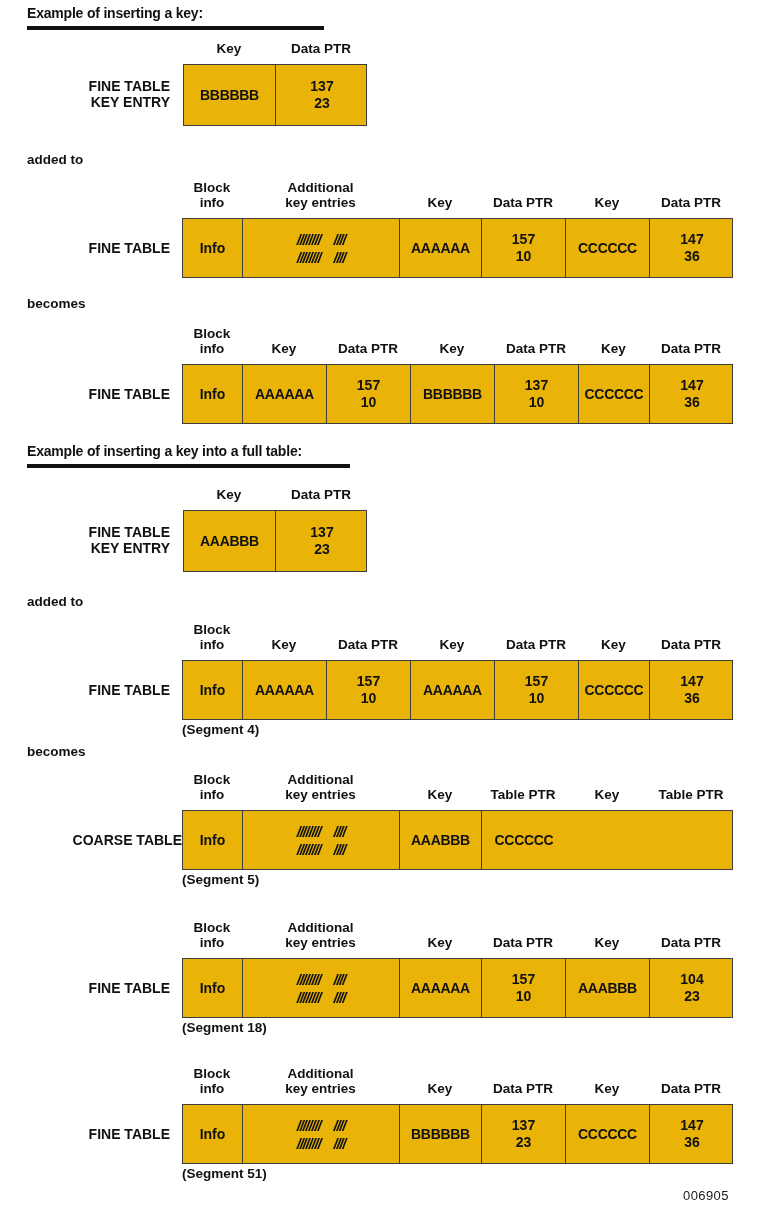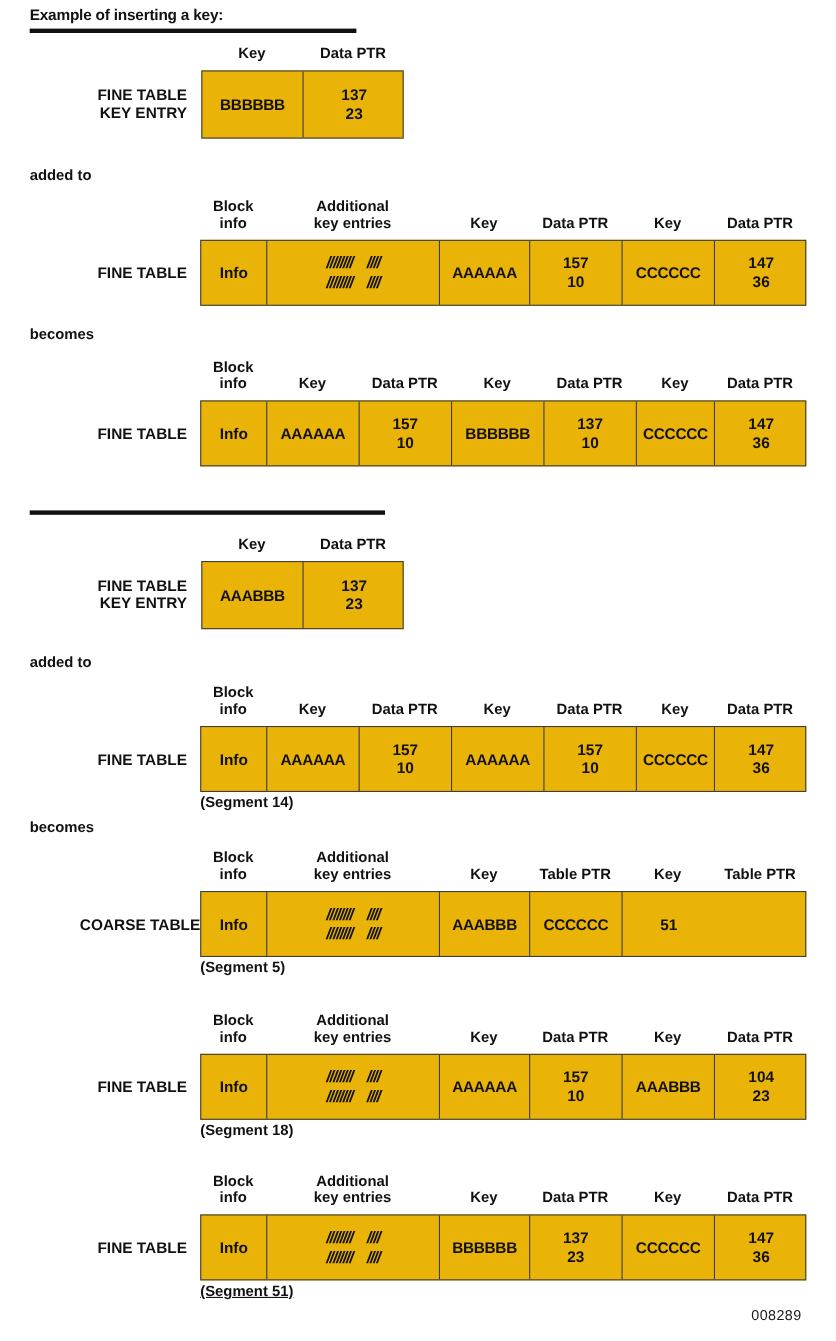--- a/index.html
+++ b/index.html
@@ -251,20 +251,21 @@
         <span class="ln">10</span>
       </div>
       <div class="cell " style="width: 71px; flex: 0 0 71px;">
         <span class="ln">CCCCCC</span>
       </div>
       <div class="cell num" style="width: 84px; flex: 0 0 84px;">
         <span class="ln">147</span>
         <span class="ln">36</span>
       </div>
     </div>
+    <div class="section-head" style="left: 27px; top: 443px;">Example of inserting a key into a full table:</div>
     <div class="section-rule" style="left: 27px; top: 464px; width: 323px;"></div>
     <div class="row-label" style="left: 30px; top: 524px; width: 140px;">
       <div>FINE TABLE</div>
       <div>KEY ENTRY</div>
     </div>
     <div class="col-head" style="left: 183px; width: 92px; top: 487px;">
       <div>Key</div>
     </div>
     <div class="col-head" style="left: 275px; width: 92px; top: 487px;">
       <div>Data PTR</div>
@@ -323,21 +324,21 @@
         <span class="ln">10</span>
       </div>
       <div class="cell " style="width: 71px; flex: 0 0 71px;">
         <span class="ln">CCCCCC</span>
       </div>
       <div class="cell num" style="width: 84px; flex: 0 0 84px;">
         <span class="ln">147</span>
         <span class="ln">36</span>
       </div>
     </div>
-    <div class="seg-cap" style="left: 182px; top: 722px;">(Segment 14)</div>
+    <div class="seg-cap" style="left: 182px; top: 722px;">(Segment 4)</div>
     <div class="connector" style="left: 27px; top: 744px;">becomes</div>
     <div class="row-label" style="left: 30px; top: 832px; width: 152px;">
       <div>COARSE TABLE</div>
     </div>
     <div class="col-head" style="left: 182px; width: 60px; top: 772px;">
       <div>Block</div>
       <div>info</div>
     </div>
     <div class="col-head" style="left: 242px; width: 157px; top: 772px;">
       <div>Additional</div>
@@ -368,23 +369,20 @@
           <span class="hatch-grp">////////</span>
           <span class="hatch-grp">////</span>
         </div>
       </div>
       <div class="cell " style="width: 82px; flex: 0 0 82px;">
         <span class="ln">AAABBB</span>
       </div>
       <div class="cell " style="width: 84px; flex: 0 0 84px;">
         <span class="ln">CCCCCC</span>
       </div>
-      <div class="cell num" style="width: 84px; flex: 0 0 84px;">
-        <span class="ln">51</span>
-      </div>
     </div>
     <div class="seg-cap" style="left: 182px; top: 872px;">(Segment 5)</div>
     <div class="row-label" style="left: 30px; top: 980px; width: 140px;">
       <div>FINE TABLE</div>
     </div>
     <div class="col-head" style="left: 182px; width: 60px; top: 920px;">
       <div>Block</div>
       <div>info</div>
     </div>
     <div class="col-head" style="left: 242px; width: 157px; top: 920px;">
@@ -478,15 +476,15 @@
         <span class="ln">23</span>
       </div>
       <div class="cell " style="width: 84px; flex: 0 0 84px;">
         <span class="ln">CCCCCC</span>
       </div>
       <div class="cell num" style="width: 84px; flex: 0 0 84px;">
         <span class="ln">147</span>
         <span class="ln">36</span>
       </div>
     </div>
-    <div class="seg-cap" style="left: 182px; top: 1166px; text-decoration: underline;">(Segment 51)</div>
-    <div class="footer-id" style="left: 683px; top: 1188px;">008289</div>
+    <div class="seg-cap" style="left: 182px; top: 1166px;">(Segment 51)</div>
+    <div class="footer-id" style="left: 683px; top: 1188px;">006905</div>
   </div>
 
 </body></html>

